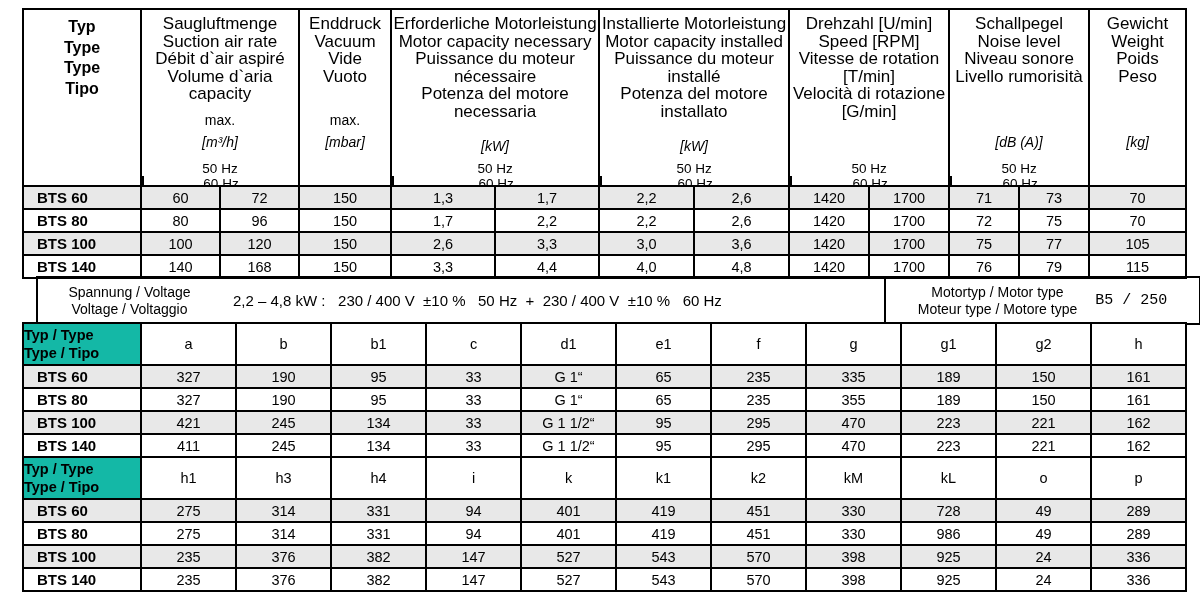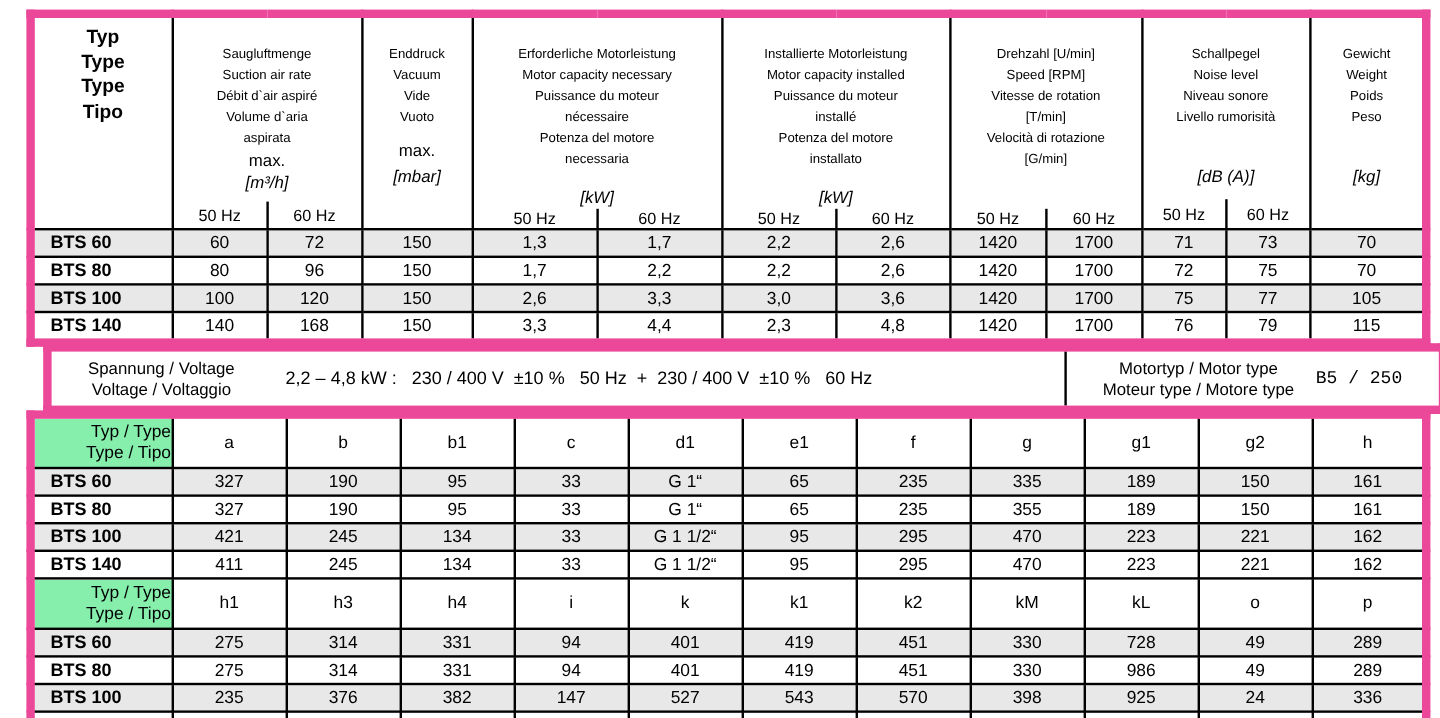--- a/index.html
+++ b/index.html
@@ -1,49 +1,49 @@
 <!DOCTYPE html>
 <html><head>
 <meta charset="utf-8">
 <style>
   html,body{margin:0;padding:0;}
   body{
     width:1200px;height:598px;overflow:hidden;background:#ffffff;
     font-family:"Liberation Sans","DejaVu Sans",sans-serif;color:#000;
   }
   .page{position:absolute;left:22px;top:8px;width:1163px;}
-  table{border-collapse:collapse;table-layout:fixed;width:1163px;border:7px solid #ec4899;}
+  table{border-collapse:collapse;table-layout:fixed;width:1163px;border:1px solid #ec4899;}
   td,th{border:2px solid #000;padding:0;font-weight:normal;overflow:hidden;vertical-align:middle;}
   
   .spec thead th{vertical-align:top;height:175px;background:#fff;}
   .hwrap{display:flex;flex-direction:column;height:175px;}
-  .names{font-size:11px;line-height:17.5px;padding-top:22px;text-align:center;}
+  .names{font-size:17px;line-height:17.5px;padding-top:5px;text-align:center;}
   .names.bold{font-weight:bold;font-size:16px;line-height:20.5px;padding-top:7px;}
   .spacer{flex:1;}
   .max-line{height:22px;font-size:14px;text-align:center;}
   .unit-line{height:27px;font-size:14px;text-align:center;font-style:italic;}
-  .hz-row{height:24px;display:flex;align-items:stretch;}
+  .hz-row{height:24px;display:flex;align-items:stretch;flex-direction:column;}
   .hz-cell{flex:1;display:flex;align-items:center;justify-content:center;font-size:13.5px;}
   .hz-cell.second{border-left:2px solid #000;}
   
   .spec tbody td,.dim tbody td{height:21px;text-align:center;font-size:14.5px;}
   th.rowlabel{text-align:left;padding-left:13px;font-weight:bold;font-size:15px;height:21px;}
   tr.shade td,tr.shade th{background:#e8e8e8;}
   
   .volt{margin-top:-3px;margin-left:14px;}
   .volt td{height:45px;}
   .vwrap{display:flex;align-items:center;}
   .v-label{width:155px;text-align:center;font-size:14px;line-height:17px;margin-left:14px;}
   .v-text{font-size:15px;margin-left:26px;white-space:pre;}
   .mwrap{display:flex;align-items:center;justify-content:center;gap:18px;}
   .m-label{text-align:center;font-size:14px;line-height:17px;}
   .m-value{font-size:15px;font-family:Liberation Mono, monospace;}
   
   .dim{margin-top:-3px;}
-  .dim th.corner{height:40px;font-weight:normal;font-size:14.5px;line-height:18px;text-align:right;background:#86efac;}
+  .dim th.corner{height:40px;font-weight:bold;font-size:14.5px;line-height:18px;text-align:left;background:#14b8a6;}
   .dim th.letter{height:40px;font-size:14.5px;text-align:center;background:#fff;}
 </style>
 </head>
 <body>
 
 <div class="page">
 
   <table class="spec">
     <colgroup>
       <col style="width:118px">
@@ -76,21 +76,21 @@
               <div class="hz-row"></div>
             </div>
           </th>
           <th class="hgroup" colspan="2">
             <div class="hwrap">
               <div class="names">
                 <div class="hline">Saugluftmenge</div>
                 <div class="hline">Suction air rate</div>
                 <div class="hline">Débit d`air aspiré</div>
                 <div class="hline">Volume d`aria</div>
-                <div class="hline">aspirata</div>
+                <div class="hline">capacity</div>
               </div>
               <div class="spacer"></div>
               <div class="max-line">max.</div>
               <div class="unit-line">[m³/h]</div>
               <div class="hz-row">
                 <div class="hz-cell">50 Hz</div>
                 <div class="hz-cell second">60 Hz</div>
               </div>
             </div>
           </th>
@@ -244,21 +244,21 @@
           <td class="val">77</td>
           <td class="val">105</td>
         </tr>
         <tr>
           <th class="rowlabel">BTS 140</th>
           <td class="val">140</td>
           <td class="val">168</td>
           <td class="val">150</td>
           <td class="val">3,3</td>
           <td class="val">4,4</td>
-          <td class="val">2,3</td>
+          <td class="val">4,0</td>
           <td class="val">4,8</td>
           <td class="val">1420</td>
           <td class="val">1700</td>
           <td class="val">76</td>
           <td class="val">79</td>
           <td class="val">115</td>
         </tr>
       </tbody>
   </table>
 

